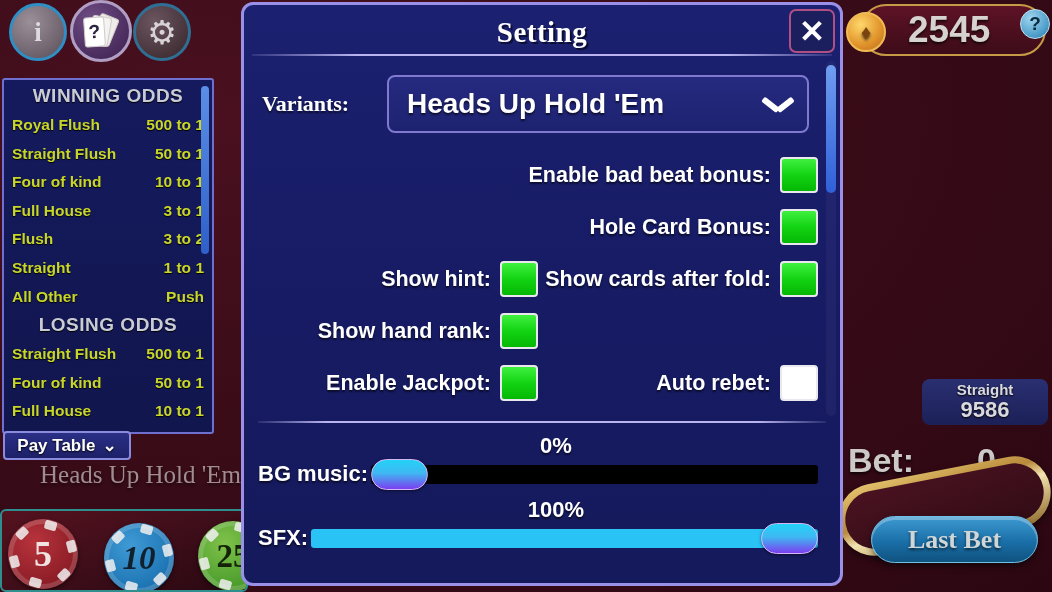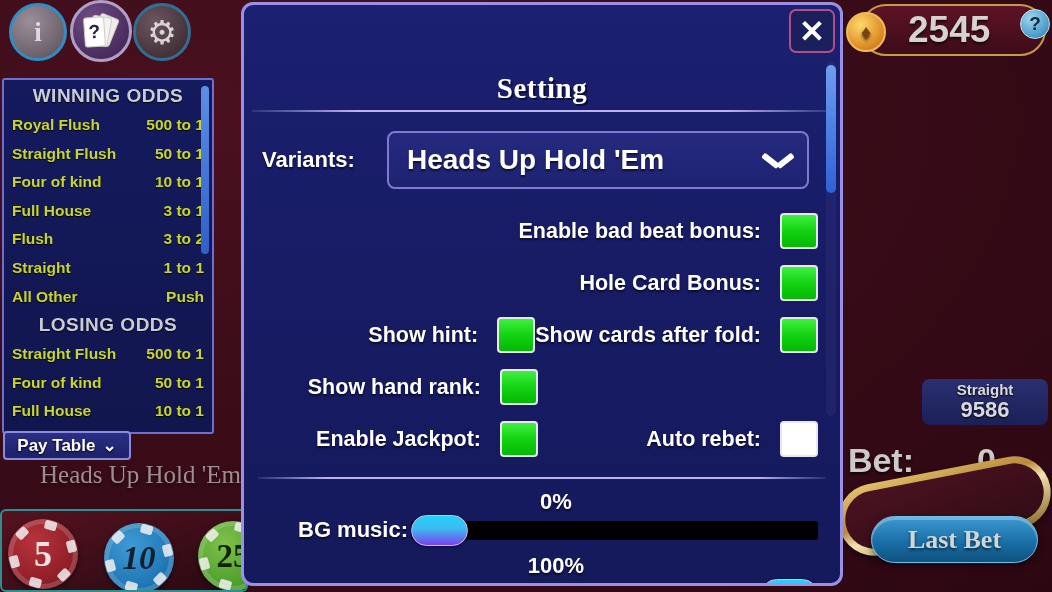--- a/index.html
+++ b/index.html
@@ -238,23 +238,22 @@
     border: 3px solid #9a90e8;
     border-radius: 12px;
     overflow: hidden;
   }
   #dialog-title {
     text-align: center;
     color: #ffffff;
     font-size: 29px; font-weight: bold;
     font-family: "Liberation Serif", serif;
     letter-spacing: 0.5px;
-    padding-top: 19px;
+    padding-top: 11px;
     text-shadow: 2px 2px 0 rgba(0,0,0,0.55);
-    margin-top: 48px;
   }
   #dialog-close {
     position: absolute; right: 5px; top: 4px;
     width: 46px; height: 44px;
     background: #1b1f5e;
     border: 2px solid #b04f84;
     border-radius: 7px;
     display:flex;align-items:center;justify-content:center;
     color:#ffffff; font-size: 31px; font-weight: bold;
     line-height: 1;
@@ -278,20 +277,21 @@
 
   
   #variants-row {
     display: flex; align-items: center;
     margin: 19px 0 0 18px;
   }
   #variants-label {
     color: #ffffff; font-size: 22px; font-weight: bold;
     text-shadow: 0 2px 2px rgba(0,0,0,0.6);
     width: 125px;
+    font-family: Liberation Serif, serif;
   }
   #variants-select {
     width: 422px; height: 58px;
     background: linear-gradient(180deg, #252a80 0%, #1d2270 100%);
     border: 2px solid #7f79cf;
     border-radius: 8px;
     display: flex; align-items: center;
     padding: 0 14px 0 18px;
     justify-content: space-between;
   }
@@ -314,21 +314,21 @@
     margin: 16px 0 0 0;
     padding: 0 22px 0 14px;
   }
   .check-row {
     display: flex; align-items: center;
     height: 52px;
   }
   .check-col {
     flex: 1;
     display: flex; align-items: center; justify-content: flex-end;
-    gap: 19px;
+    gap: 9px;
   }
   .check-label {
     color: #ffffff; font-size: 21.5px; font-weight: bold;
     text-shadow: 0 2px 2px rgba(0,0,0,0.6);
     white-space: nowrap;
   }
   .checkbox {
     width: 38px; height: 36px;
     border: 2px solid #e8e8ee;
     border-radius: 4px;
@@ -344,21 +344,21 @@
     height: 2px; margin: 12px 14px 0 14px;
     background: linear-gradient(90deg, rgba(200,200,255,0.10), #b9b4f0 12%, #b9b4f0 88%, rgba(200,200,255,0.10));
   }
   .slider-block { margin-top: 10px; padding: 0 22px 0 14px; }
   .slider-pct {
     text-align: center;
     color: #ffffff; font-size: 22px; font-weight: bold;
     text-shadow: 0 2px 2px rgba(0,0,0,0.6);
     padding-left: 36px;
   }
-  .slider-row { display: flex; align-items: center; margin-top: 2px; margin-left: 40px; }
+  .slider-row { display: flex; align-items: center; margin-top: 2px; }
   .slider-label {
     color: #ffffff; font-size: 22px; font-weight: bold;
     text-shadow: 0 2px 2px rgba(0,0,0,0.6);
     white-space: nowrap;
   }
   .slider-track {
     position: relative; flex: 1; height: 19px;
     background: #000000;
     border-radius: 3px;
     margin-left: 3px;

